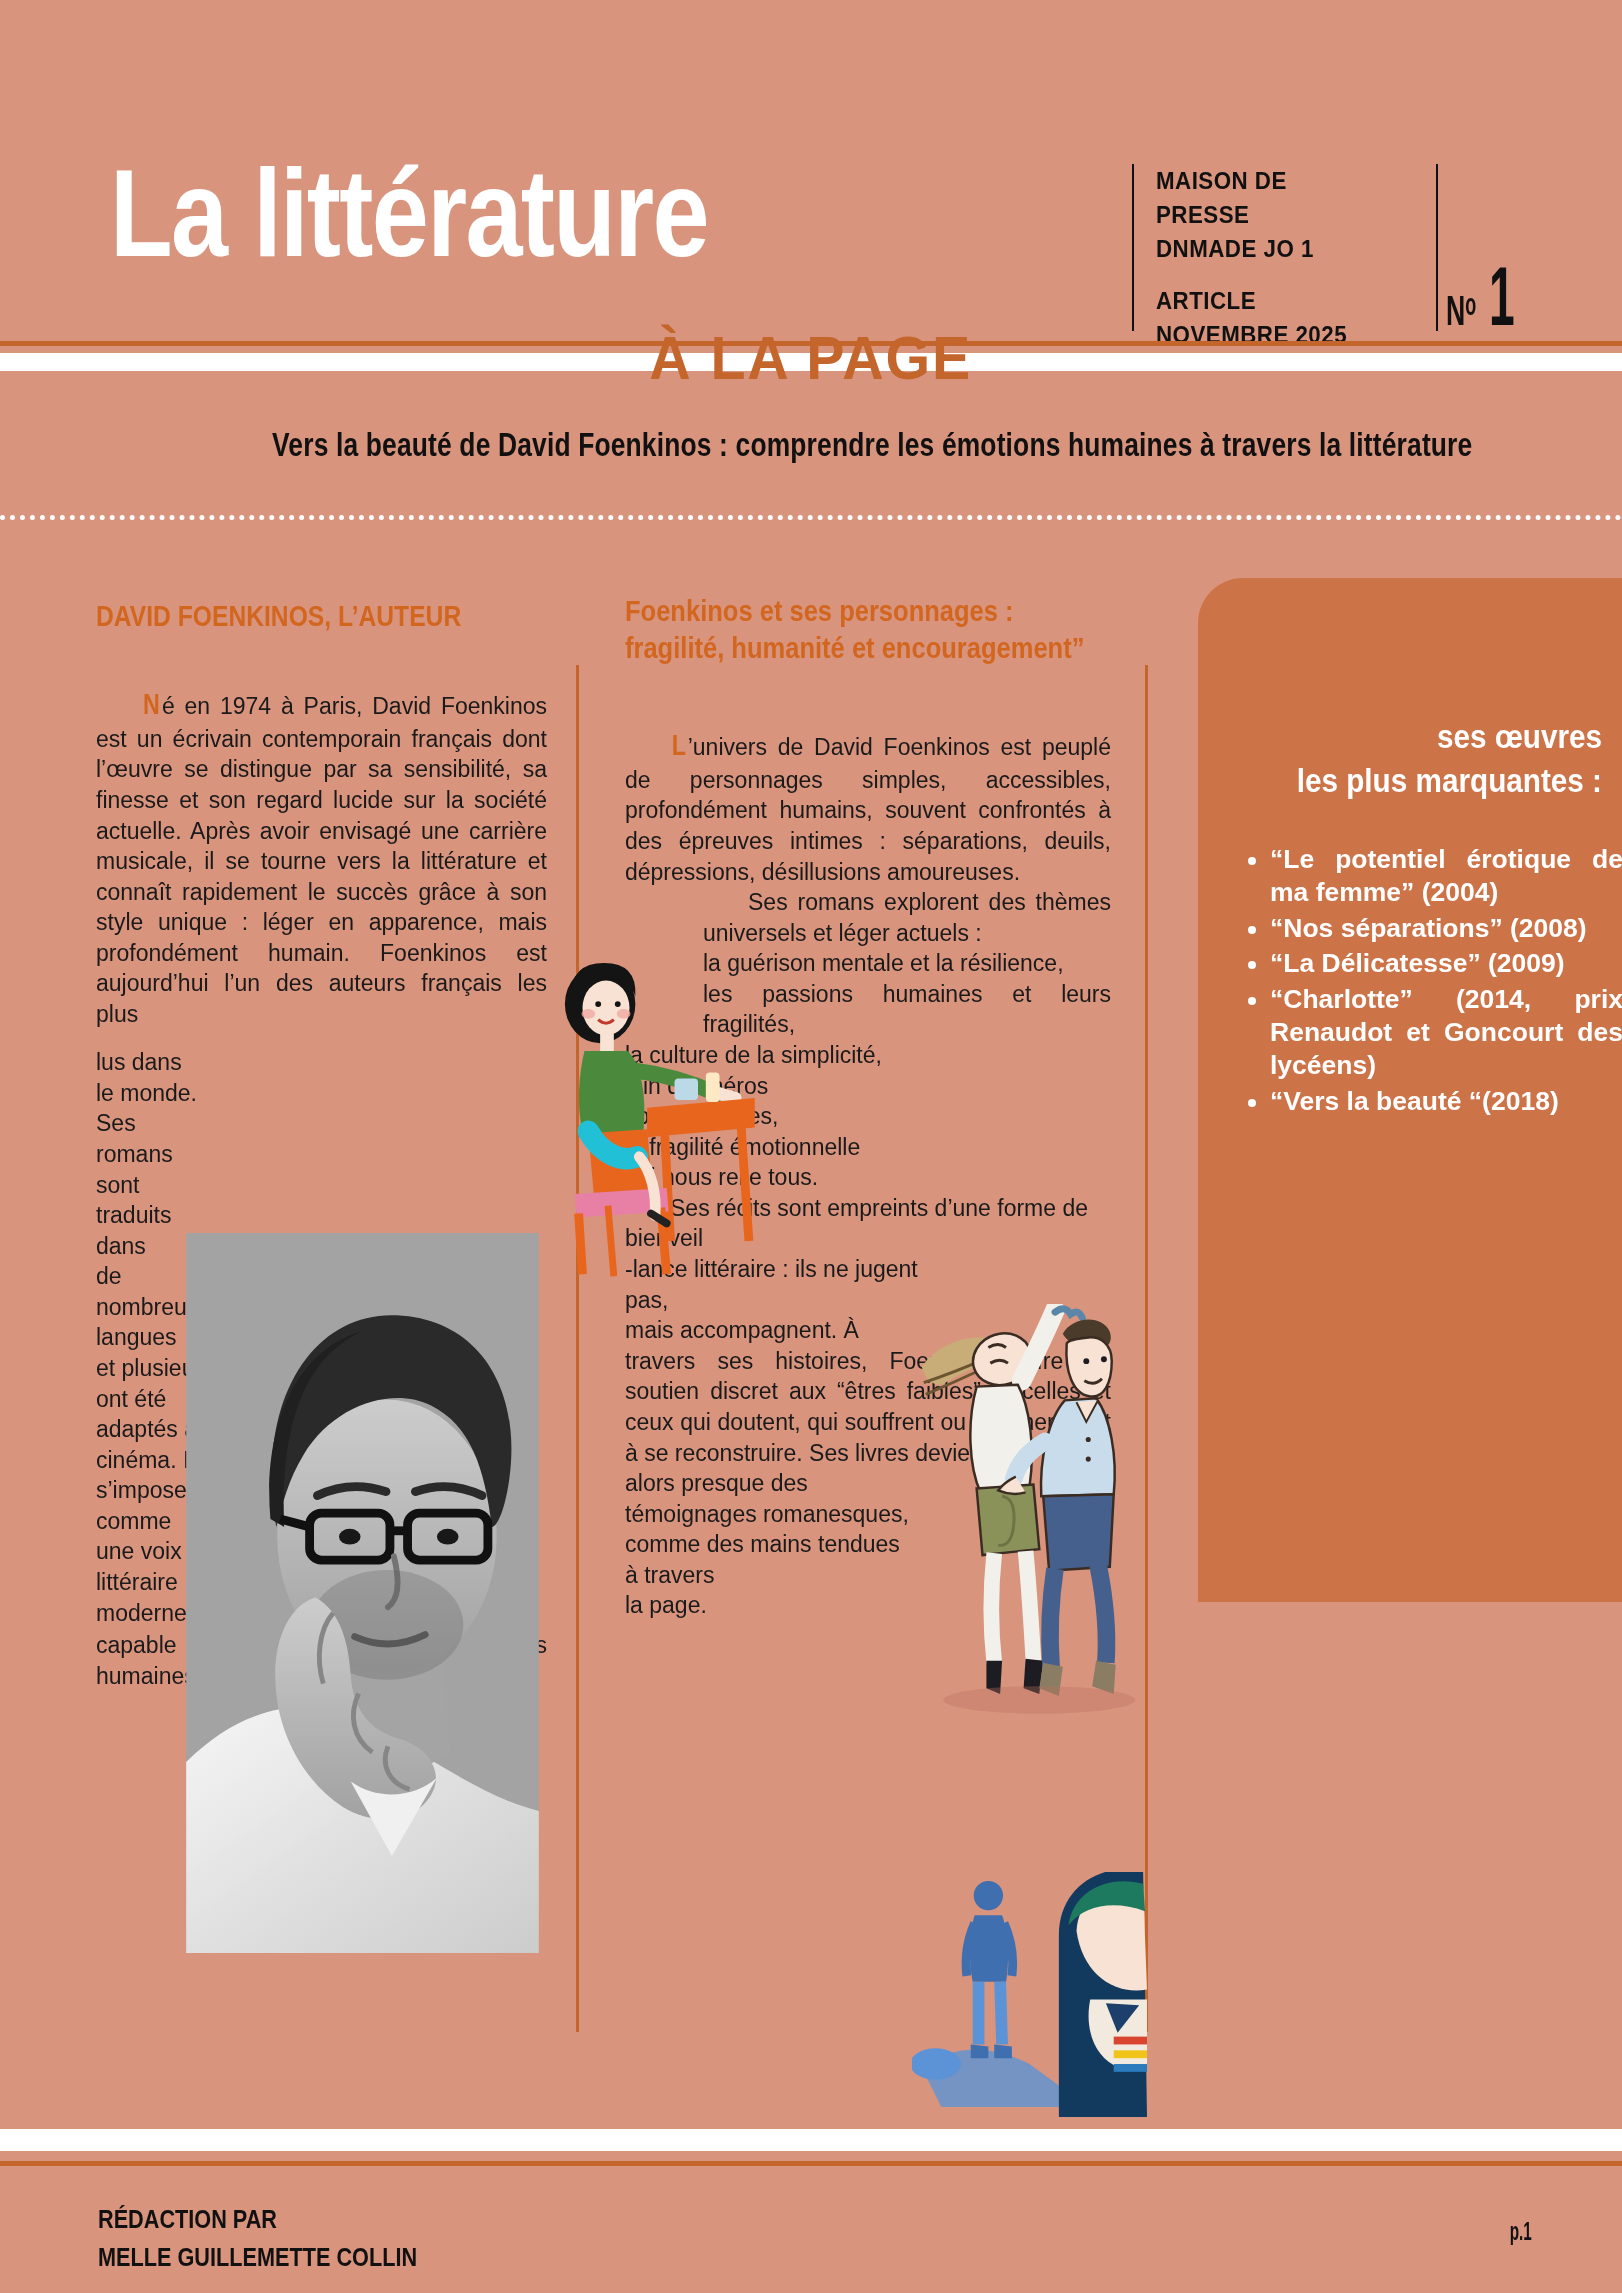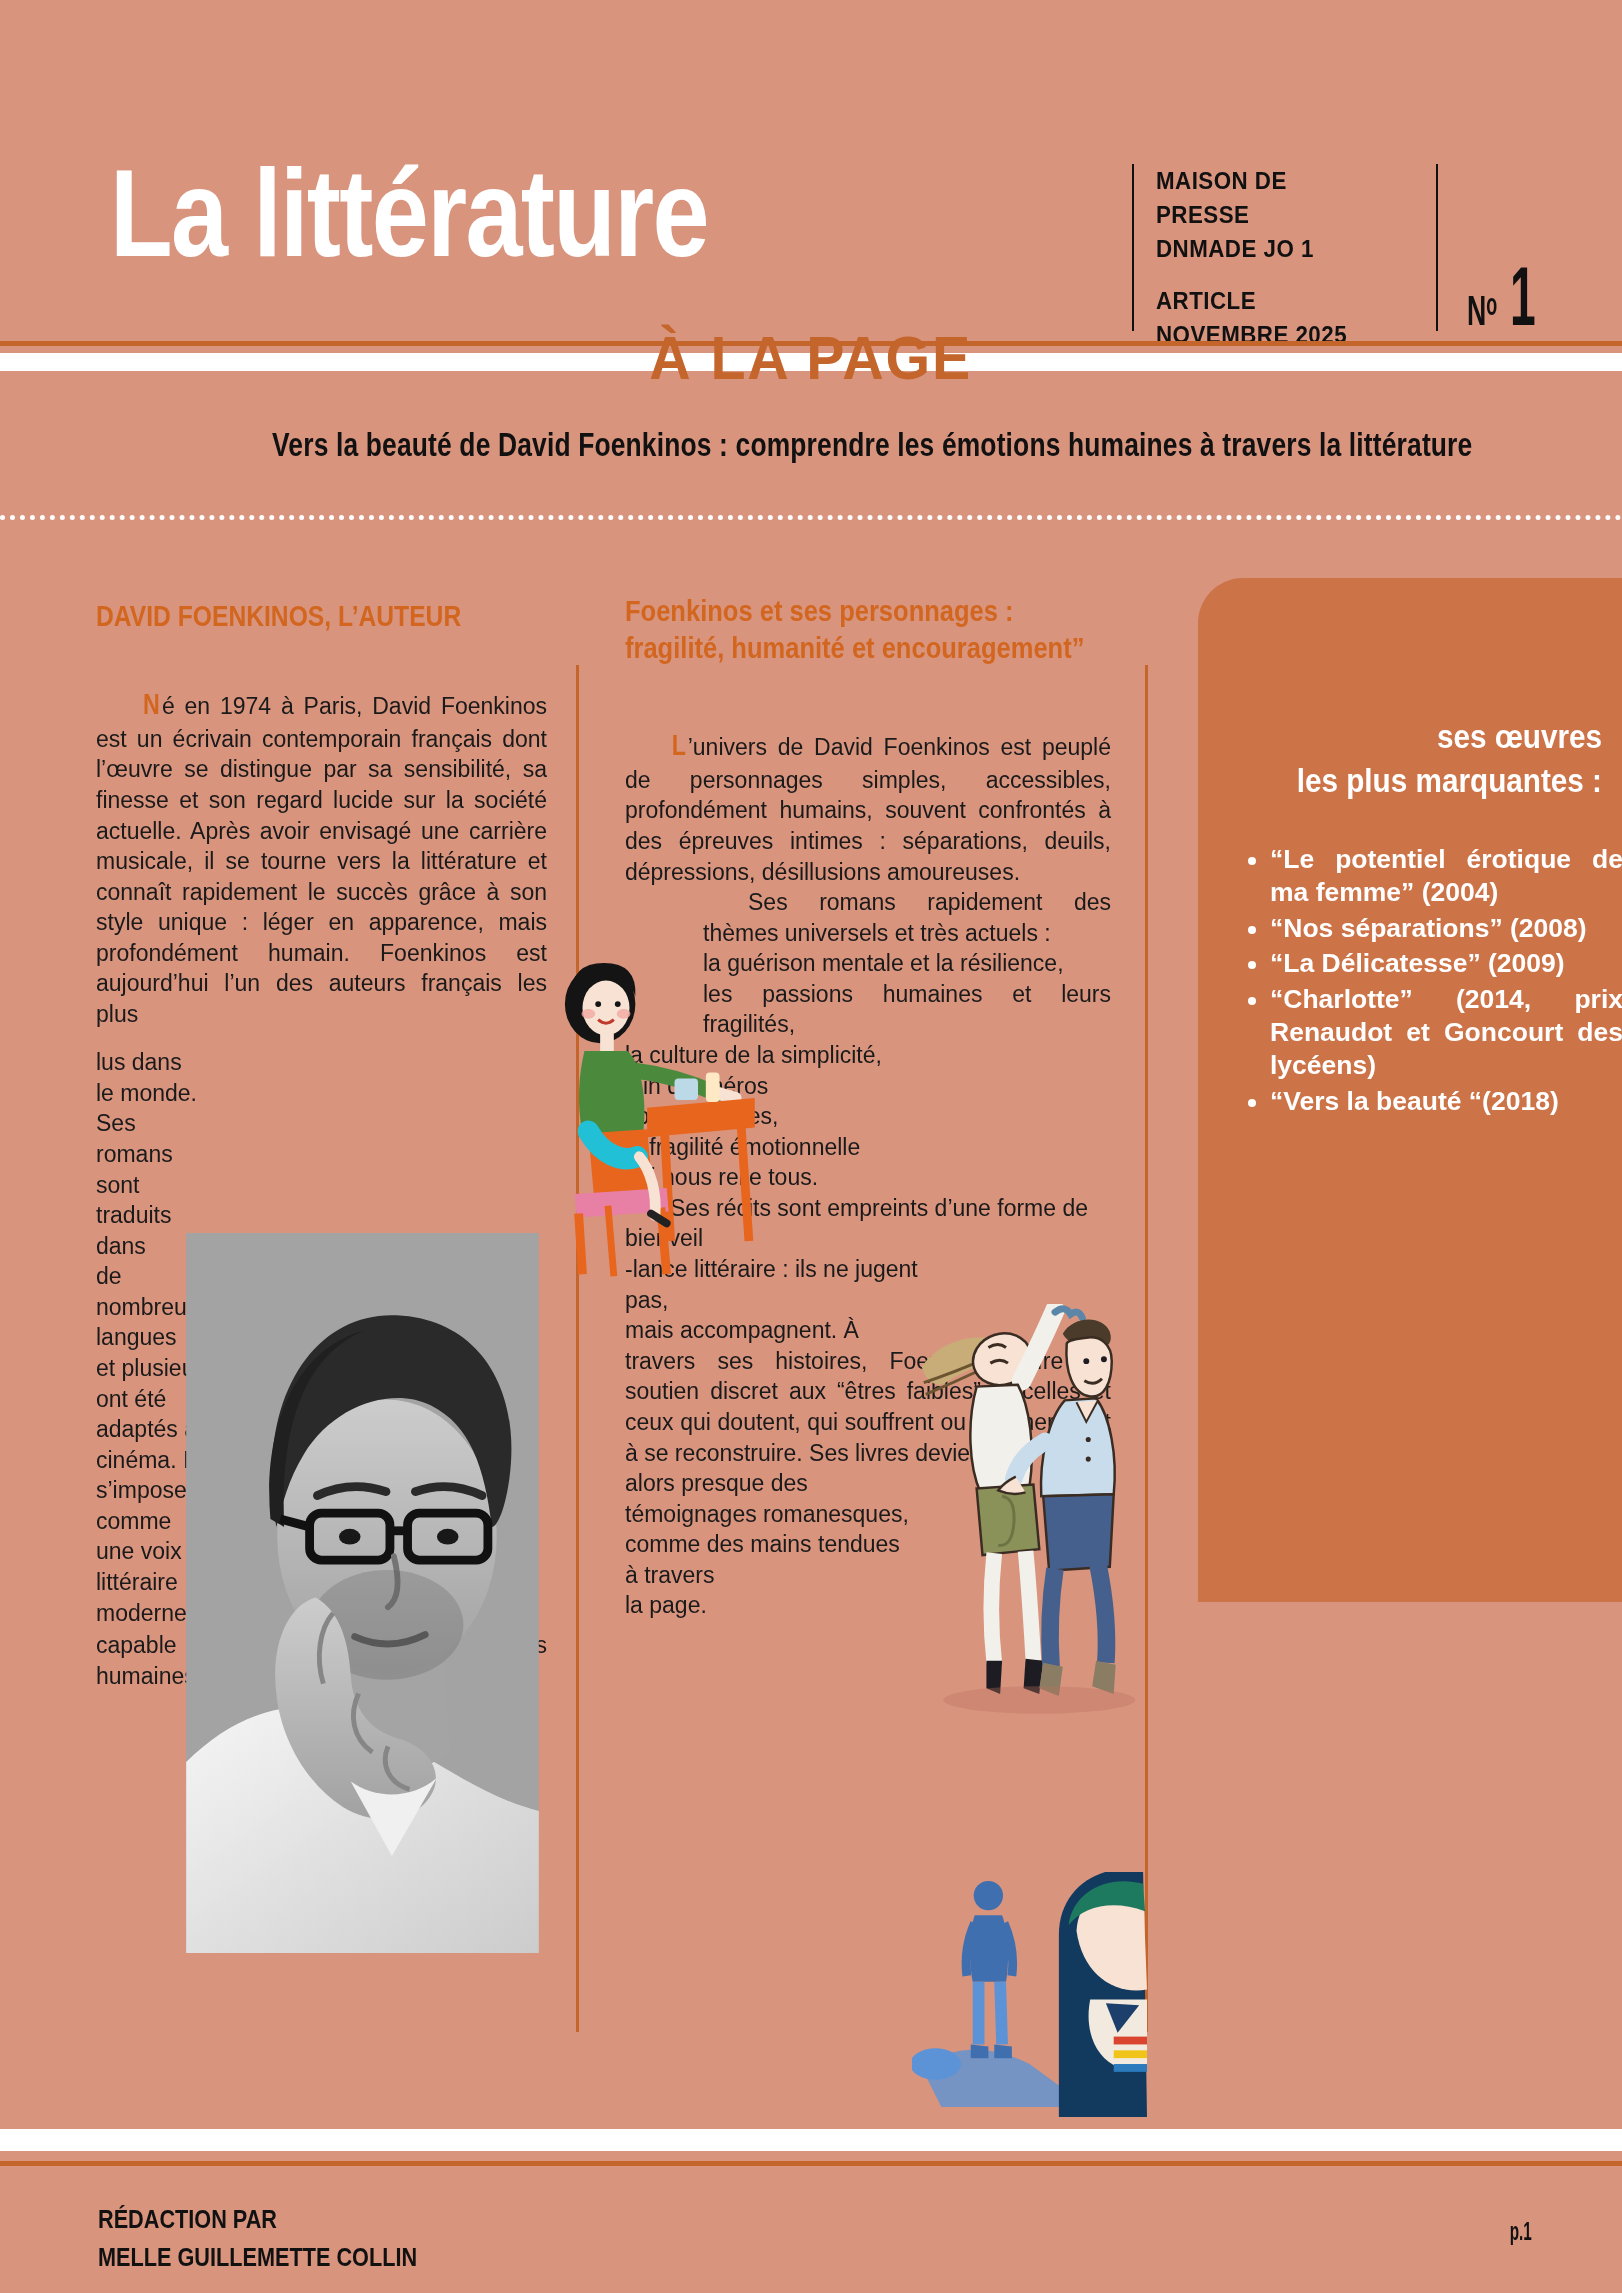--- a/index.html
+++ b/index.html
@@ -45,21 +45,21 @@
     letter-spacing:0.5px;
     color:#111;
     transform:scaleX(0.95);
     transform-origin:left center;
     white-space:nowrap;
   }
   .mast-meta .gap{height:17.6px;line-height:17.6px;}
   .mast-no{
     position:absolute;left:1436px;top:132px;
     border-left:2.9px solid #111;
-    padding-left:29px;
+    padding-left:8px;
     height:167px;
     display:flex;align-items:flex-end;
   }
   .mast-no .lbl{
     font-weight:900;font-size:43px;color:#111;
     transform:scaleX(0.62);transform-origin:left bottom;
     line-height:0.95;
   }
   .mast-no .num{
     font-weight:900;font-size:84px;color:#111;
@@ -343,21 +343,21 @@
 
       <path d="M168 560 L210 636 L256 556 C234 576 196 580 168 560 Z" fill="#efeae3"></path>
     </svg>
   </div>
 
   <div class="col2">
     <div class="kicker2">Foenkinos et ses personnages : fragilité, humanité et encouragement”</div>
 
     <p class="body-just"><span class="indent"></span><span class="dropcap">L</span><span>’univers de David Foenkinos est peuplé de personnages simples, accessibles, profondément humains, souvent confrontés à des épreuves intimes : séparations, deuils, dépressions, désillusions amoureuses.</span></p>
 
-    <p class="body-just" style="margin:0 0 0 78px;width:408px;"><span class="indent"></span><span>Ses romans rapidement des thèmes universels et très actuels :</span></p>
+    <p class="body-just" style="margin:0 0 0 78px;width:408px;"><span class="indent"></span><span>Ses romans explorent des thèmes universels et léger actuels :</span></p>
 
     <p class="body-just" style="margin:0 12px 0 78px;width:408px;white-space:pre-line;">la guérison mentale et la résilience,
 les passions humaines et leurs fragilités,</p>
 
     <p class="body-left" style="margin:0;white-space:pre-line;">la culture de la simplicité,
 loin des héros
 spectaculaires,
 la fragilité émotionnelle
  qui nous relie tous.</p>
 

